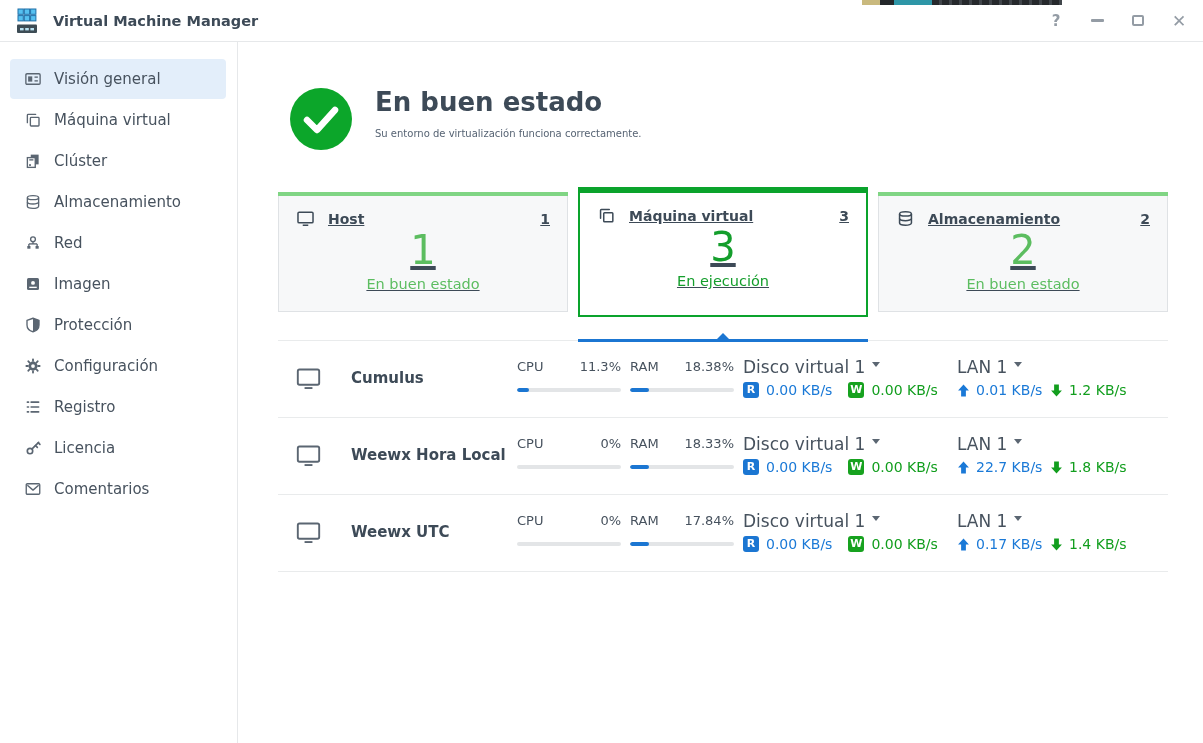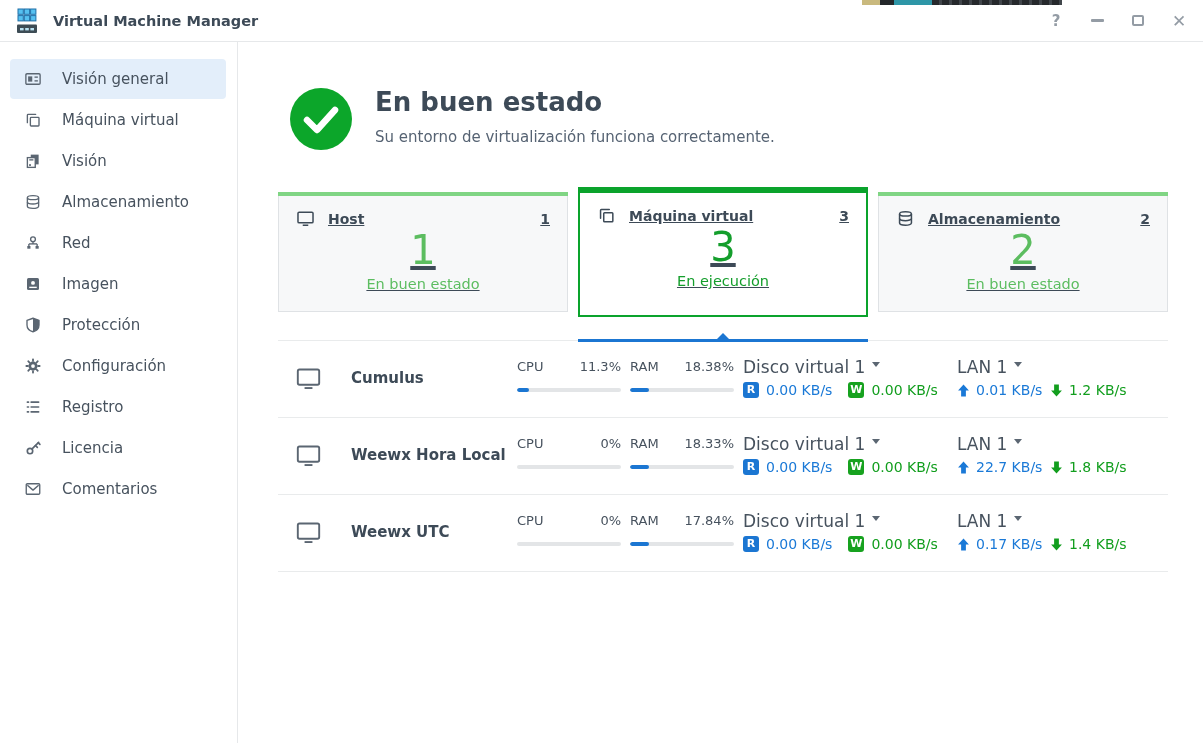--- a/index.html
+++ b/index.html
@@ -26,34 +26,34 @@
   .win-btn { width:22px; height:22px; display:flex; align-items:center; justify-content:center;
     font-size:15px; font-weight:bold; cursor:pointer; }
   .min-bar { width:13px; height:2.5px; background:currentColor; border-radius:1px; }
   .max-box { width:12px; height:11px; border:2.5px solid currentColor; border-radius:2px; }
   .close-x { font-size:17px; font-weight:bold; }
 
   
   .sidebar { position:absolute; top:42px; left:0; bottom:0; width:238px; background:#fff;
     border-right:1px solid #e6e8ea; padding-top:16px; }
   .side-item { height:40px; margin:1px 11px 1px 10px; border-radius:4px; display:flex;
-    align-items:center; padding-left:14px; gap:20px; cursor:pointer; }
+    align-items:center; padding-left:14px; gap:12px; cursor:pointer; }
   .side-item.selected { background:#e3eefa; }
   .sicon { width:18px; height:18px; display:flex; flex-shrink:0; }
   .sicon svg { width:18px; height:18px; }
   .slabel { font-size:15px; color:#47525e; }
 
   
   .main { position:absolute; top:42px; left:238px; right:0; bottom:0; background:#fff;
     padding:46px 35px 0 40px; }
 
   .status-header { display:flex; align-items:flex-start; gap:23px; margin-left:12px; height:62px; }
   .check-circle { width:62px; height:62px; border-radius:50%; background:#0ca62a; flex-shrink:0; }
   .status-text h1 { margin:0 0 11px; font-size:26px; font-weight:bold; color:#3d4a57; line-height:1.1; }
-  .status-text p { margin:0; font-size:15px; color:#566373; }
+  .status-text p { margin:0; font-size:10px; color:#566373; }
 
   
   .cards { display:flex; gap:10px; align-items:center; margin-top:37px; height:130px; }
   .card { width:290px; height:120px; background:#f7f8f9; border:1px solid #dfe2e5;
     position:relative; cursor:pointer;text-decoration:underline; }
   .card-topbar { height:4px; background:#80d584; margin:-1px -1px 0 -1px; }
   .card.selected { height:130px; background:#fff; border:2px solid #0aa32c; }
   .card.selected .card-topbar { background:#0aa32c; margin:0; }
   .card-head { display:flex; align-items:center; gap:13px; padding:13px 17px 0; }
   .card-head .cicon { width:19px; height:19px; display:flex; flex-shrink:0; }
@@ -167,21 +167,21 @@
 
   <div class="side-item">
     <span class="sicon">
       <svg viewBox="0 0 24 24" fill="none" stroke="#5b6672" stroke-width="1.8">
         <rect x="9" y="3.5" width="10.5" height="13" fill="#5b6672" stroke="none"></rect>
         <rect x="4.5" y="7.5" width="10.5" height="13" fill="#fff"></rect>
         <rect x="6.8" y="16.2" width="2.4" height="2.4" fill="#5b6672" stroke="none"></rect>
         <line x1="7" y1="10.5" x2="12.5" y2="10.5"></line>
       </svg>
     </span>
-    <span class="slabel">Visión</span>
+    <span class="slabel">Clúster</span>
   </div>
 
   <div class="side-item">
     <span class="sicon">
       <svg viewBox="0 0 24 24" fill="none" stroke="#5b6672" stroke-width="1.8">
         <ellipse cx="12" cy="6.2" rx="7.5" ry="2.7"></ellipse>
         <path d="M4.5,6.2 V17.8 A7.5,2.7 0 0 0 19.5,17.8 V6.2"></path>
         <path d="M4.5,12 A7.5,2.7 0 0 0 19.5,12"></path>
       </svg>
     </span>

